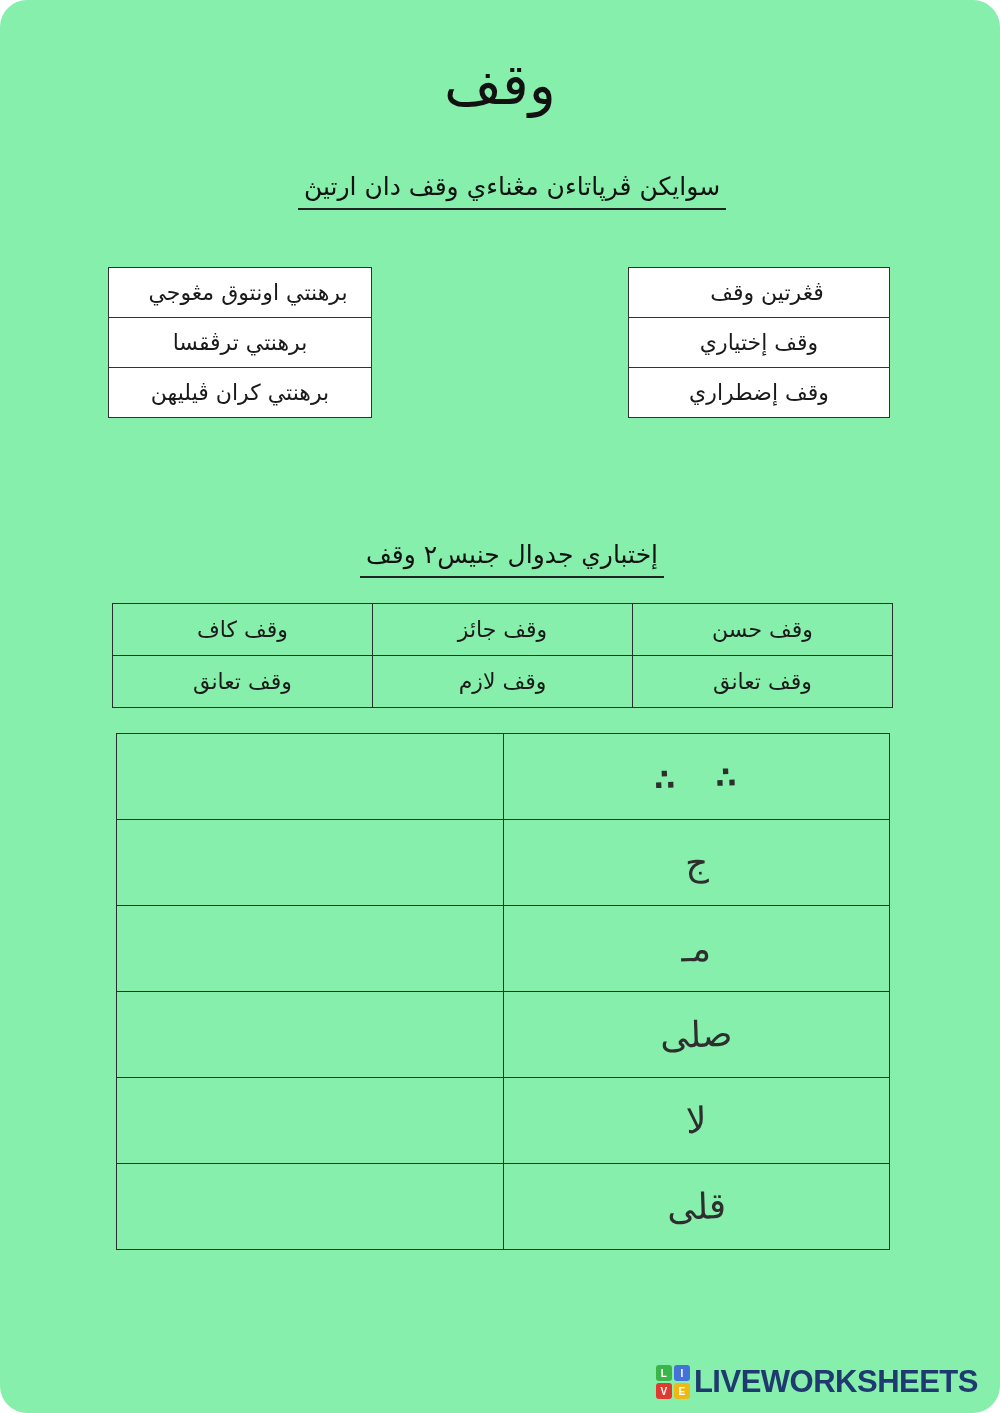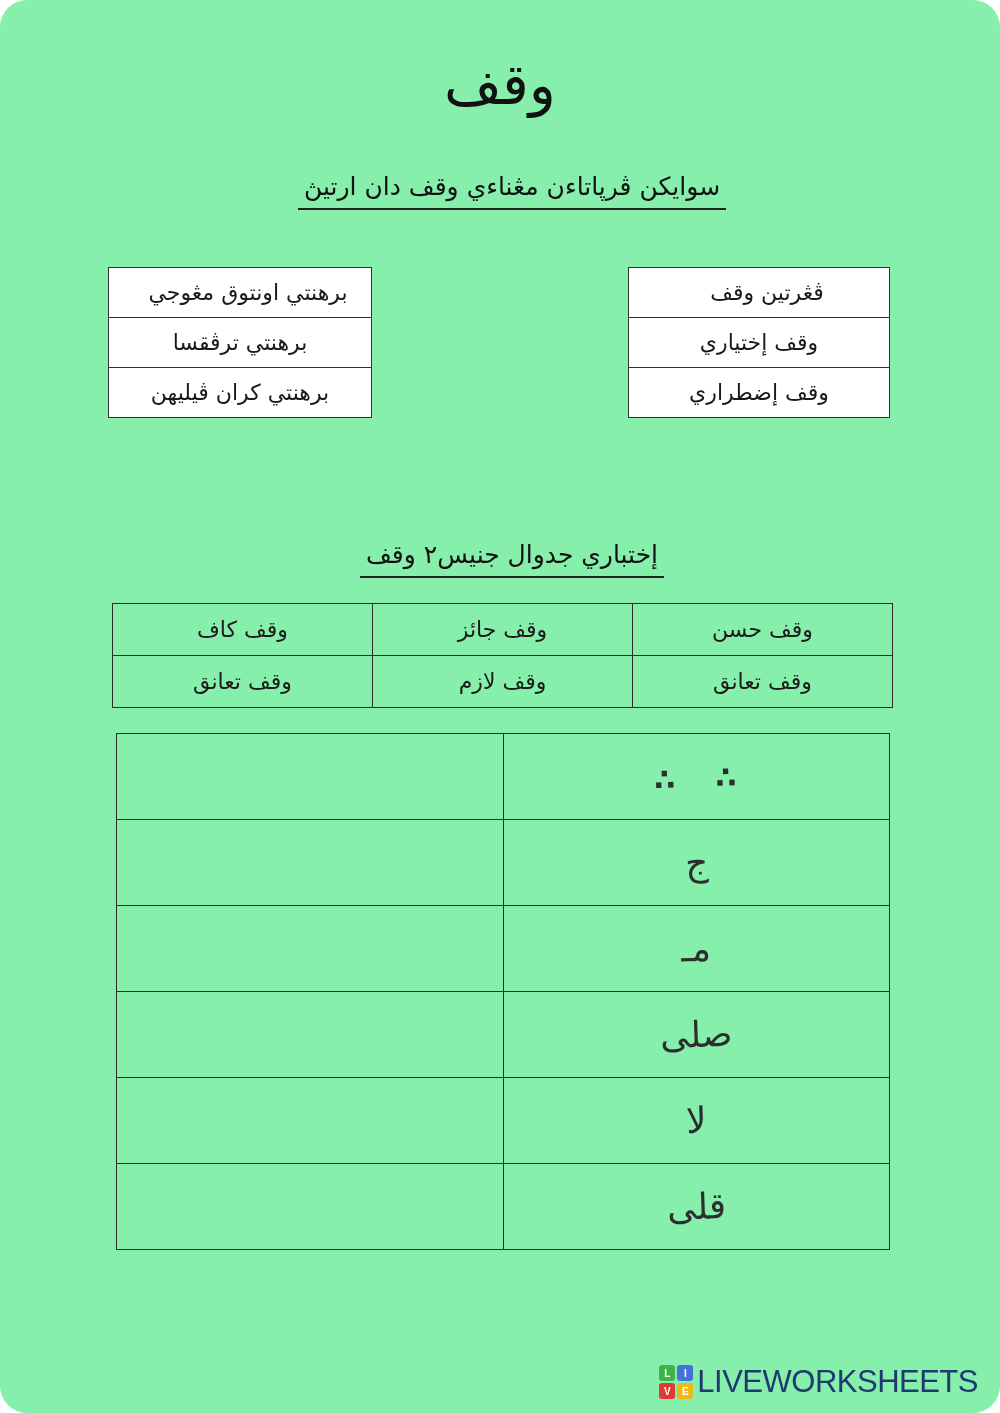--- a/index.html
+++ b/index.html
@@ -77,21 +77,21 @@
     font-family: "Liberation Sans", sans-serif;
     font-size: 10px; font-weight: 700;
     display: flex; align-items: center; justify-content: center;
   }
   .sq-l { background: #3cb44a; }
   .sq-i { background: #4472d9; }
   .sq-v { background: #e03a30; }
   .sq-e { background: #f0b817; }
   .brand-text {
     font-family: "Liberation Sans", sans-serif;
-    font-size: 31px; font-weight: 400; letter-spacing: -0.5px;
+    font-size: 31px; font-weight: 700; letter-spacing: -0.5px;
     color: #1e3a6e;
   }
 </style>
 </head>
 <body>
 
 <div class="page">
 
   <h1 class="title">وقف</h1>
 

